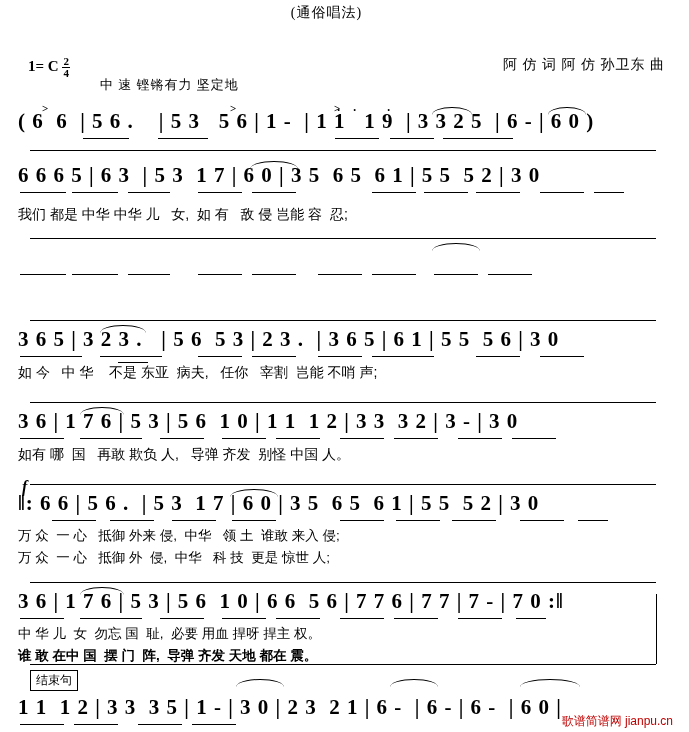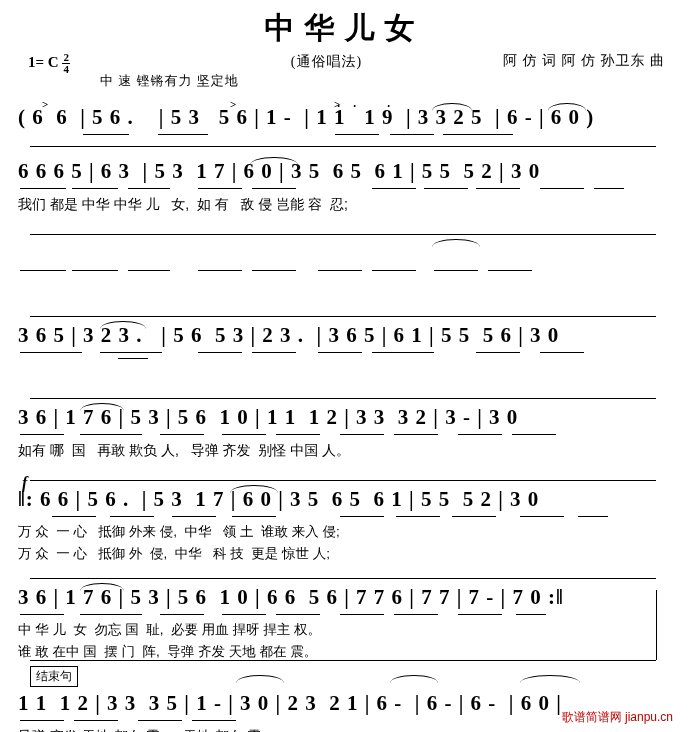--- a/index.html
+++ b/index.html
@@ -155,21 +155,20 @@
     font-style: italic;
     font-weight: bold;
     font-size: 16px;
   }
 </style>
 </head>
 <body>
 
 <div class="sheet">
 
-  <div class="title">中华儿女</div>
   <div class="subtitle">(通俗唱法)</div>
 
   <div class="keyline">
     <span>1= C</span>
     <span class="beat"><span class="num">2</span><span>4</span></span>
   </div>
 
   <div class="credits">阿 仿 词 阿 仿 孙卫东 曲</div>
   <div class="tempo">中 速  铿锵有力 坚定地</div>
 
@@ -187,21 +186,21 @@
   <div class="slur" style="left:548px; top:103px; width:38px;"></div>
   <div class="ul" style="left:83px; top:134px; width:46px;"></div>
   <div class="ul" style="left:158px; top:134px; width:50px;"></div>
   <div class="ul" style="left:335px; top:134px; width:44px;"></div>
   <div class="ul" style="left:390px; top:134px; width:44px;"></div>
   <div class="ul" style="left:443px; top:134px; width:70px;"></div>
   <div class="ul" style="left:30px; top:146px; width:626px;"></div>
 
   <div class="system" style="top:158px;">
     <div class="notes">6 6 6 5 | 6 3  | 5 3  1 7 | 6 0 | 3 5  6 5  6 1 | 5 5  5 2 | 3 0</div>
-    <div class="lyrics" style="margin-top:6px;">我们 都是 中华 中华 儿   女,  如 有   敌 侵 岂能 容  忍;</div>
+    <div class="lyrics" style="margin-top:12px;">我们 都是 中华 中华 儿   女,  如 有   敌 侵 岂能 容  忍;</div>
   </div>
   <div class="ul" style="left:20px; top:188px; width:46px;"></div>
   <div class="ul" style="left:72px; top:188px; width:46px;"></div>
   <div class="ul" style="left:128px; top:188px; width:42px;"></div>
   <div class="ul" style="left:198px; top:188px; width:44px;"></div>
   <div class="ul" style="left:252px; top:188px; width:44px;"></div>
   <div class="slur" style="left:250px; top:157px; width:48px;"></div>
   <div class="ul" style="left:372px; top:188px; width:44px;"></div>
   <div class="ul" style="left:424px; top:188px; width:44px;"></div>
   <div class="ul" style="left:476px; top:188px; width:44px;"></div>
@@ -216,20 +215,21 @@
   <div class="ul" style="left:252px; top:270px; width:44px;"></div>
   <div class="ul" style="left:318px; top:270px; width:44px;"></div>
   <div class="ul" style="left:372px; top:270px; width:44px;"></div>
   <div class="ul" style="left:434px; top:270px; width:44px;"></div>
   <div class="ul" style="left:488px; top:270px; width:44px;"></div>
   <div class="slur" style="left:432px; top:239px; width:48px;"></div>
   <div class="ul" style="left:30px; top:316px; width:626px;"></div>
 
   <div class="system" style="top:322px;">
     <div class="notes">3 6 5 | 3 2 3 .   | 5 6  5 3 | 2 3 .  | 3 6 5 | 6 1 | 5 5  5 6 | 3 0</div>
+    <div class="lyrics" style="margin-top:6px;">如 今   中 华    不是 东亚  病夫,   任你   宰割  岂能 不哨 声;</div>
   </div>
   <div class="ul" style="left:20px; top:352px; width:62px;"></div>
   <div class="ul" style="left:100px; top:352px; width:62px;"></div>
   <div class="ul2" style="left:118px; top:358px; width:30px;"></div>
   <div class="slur" style="left:100px; top:321px; width:46px;"></div>
   <div class="ul" style="left:198px; top:352px; width:44px;"></div>
   <div class="ul" style="left:252px; top:352px; width:44px;"></div>
   <div class="ul" style="left:318px; top:352px; width:44px;"></div>
   <div class="ul" style="left:372px; top:352px; width:62px;"></div>
   <div class="ul" style="left:476px; top:352px; width:44px;"></div>
@@ -266,21 +266,21 @@
   <div class="ul" style="left:340px; top:516px; width:44px;"></div>
   <div class="ul" style="left:396px; top:516px; width:44px;"></div>
   <div class="ul" style="left:452px; top:516px; width:44px;"></div>
   <div class="ul" style="left:520px; top:516px; width:44px;"></div>
   <div class="ul" style="left:578px; top:516px; width:30px;"></div>
   <div class="ul" style="left:30px; top:578px; width:626px;"></div>
 
   <div class="system" style="top:584px;">
     <div class="notes">3 6 | 1 7 6 | 5 3 | 5 6  1 0 | 6 6  5 6 | 7 7 6 | 7 7 | 7 - | 7 0 :‖</div>
     <div class="lyrics small" style="margin-top:6px;">中 华 儿  女  勿忘 国  耻,  必要 用血 捍呀 捍主 权。</div>
-    <div class="lyrics small" style="margin-top:2px;">谁 敢 在中 国  摆 门  阵,  导弹 齐发 天地 都在 震。</div>
+    <div class="lyrics small" style="margin-top:2px;font-weight:bold;">谁 敢 在中 国  摆 门  阵,  导弹 齐发 天地 都在 震。</div>
   </div>
   <div class="ul" style="left:20px; top:614px; width:44px;"></div>
   <div class="ul" style="left:80px; top:614px; width:62px;"></div>
   <div class="slur" style="left:80px; top:583px; width:44px;"></div>
   <div class="ul" style="left:160px; top:614px; width:44px;"></div>
   <div class="ul" style="left:222px; top:614px; width:44px;"></div>
   <div class="ul" style="left:276px; top:614px; width:44px;"></div>
   <div class="ul" style="left:340px; top:614px; width:44px;"></div>
   <div class="ul" style="left:394px; top:614px; width:44px;"></div>
   <div class="ul" style="left:458px; top:614px; width:44px;"></div>

